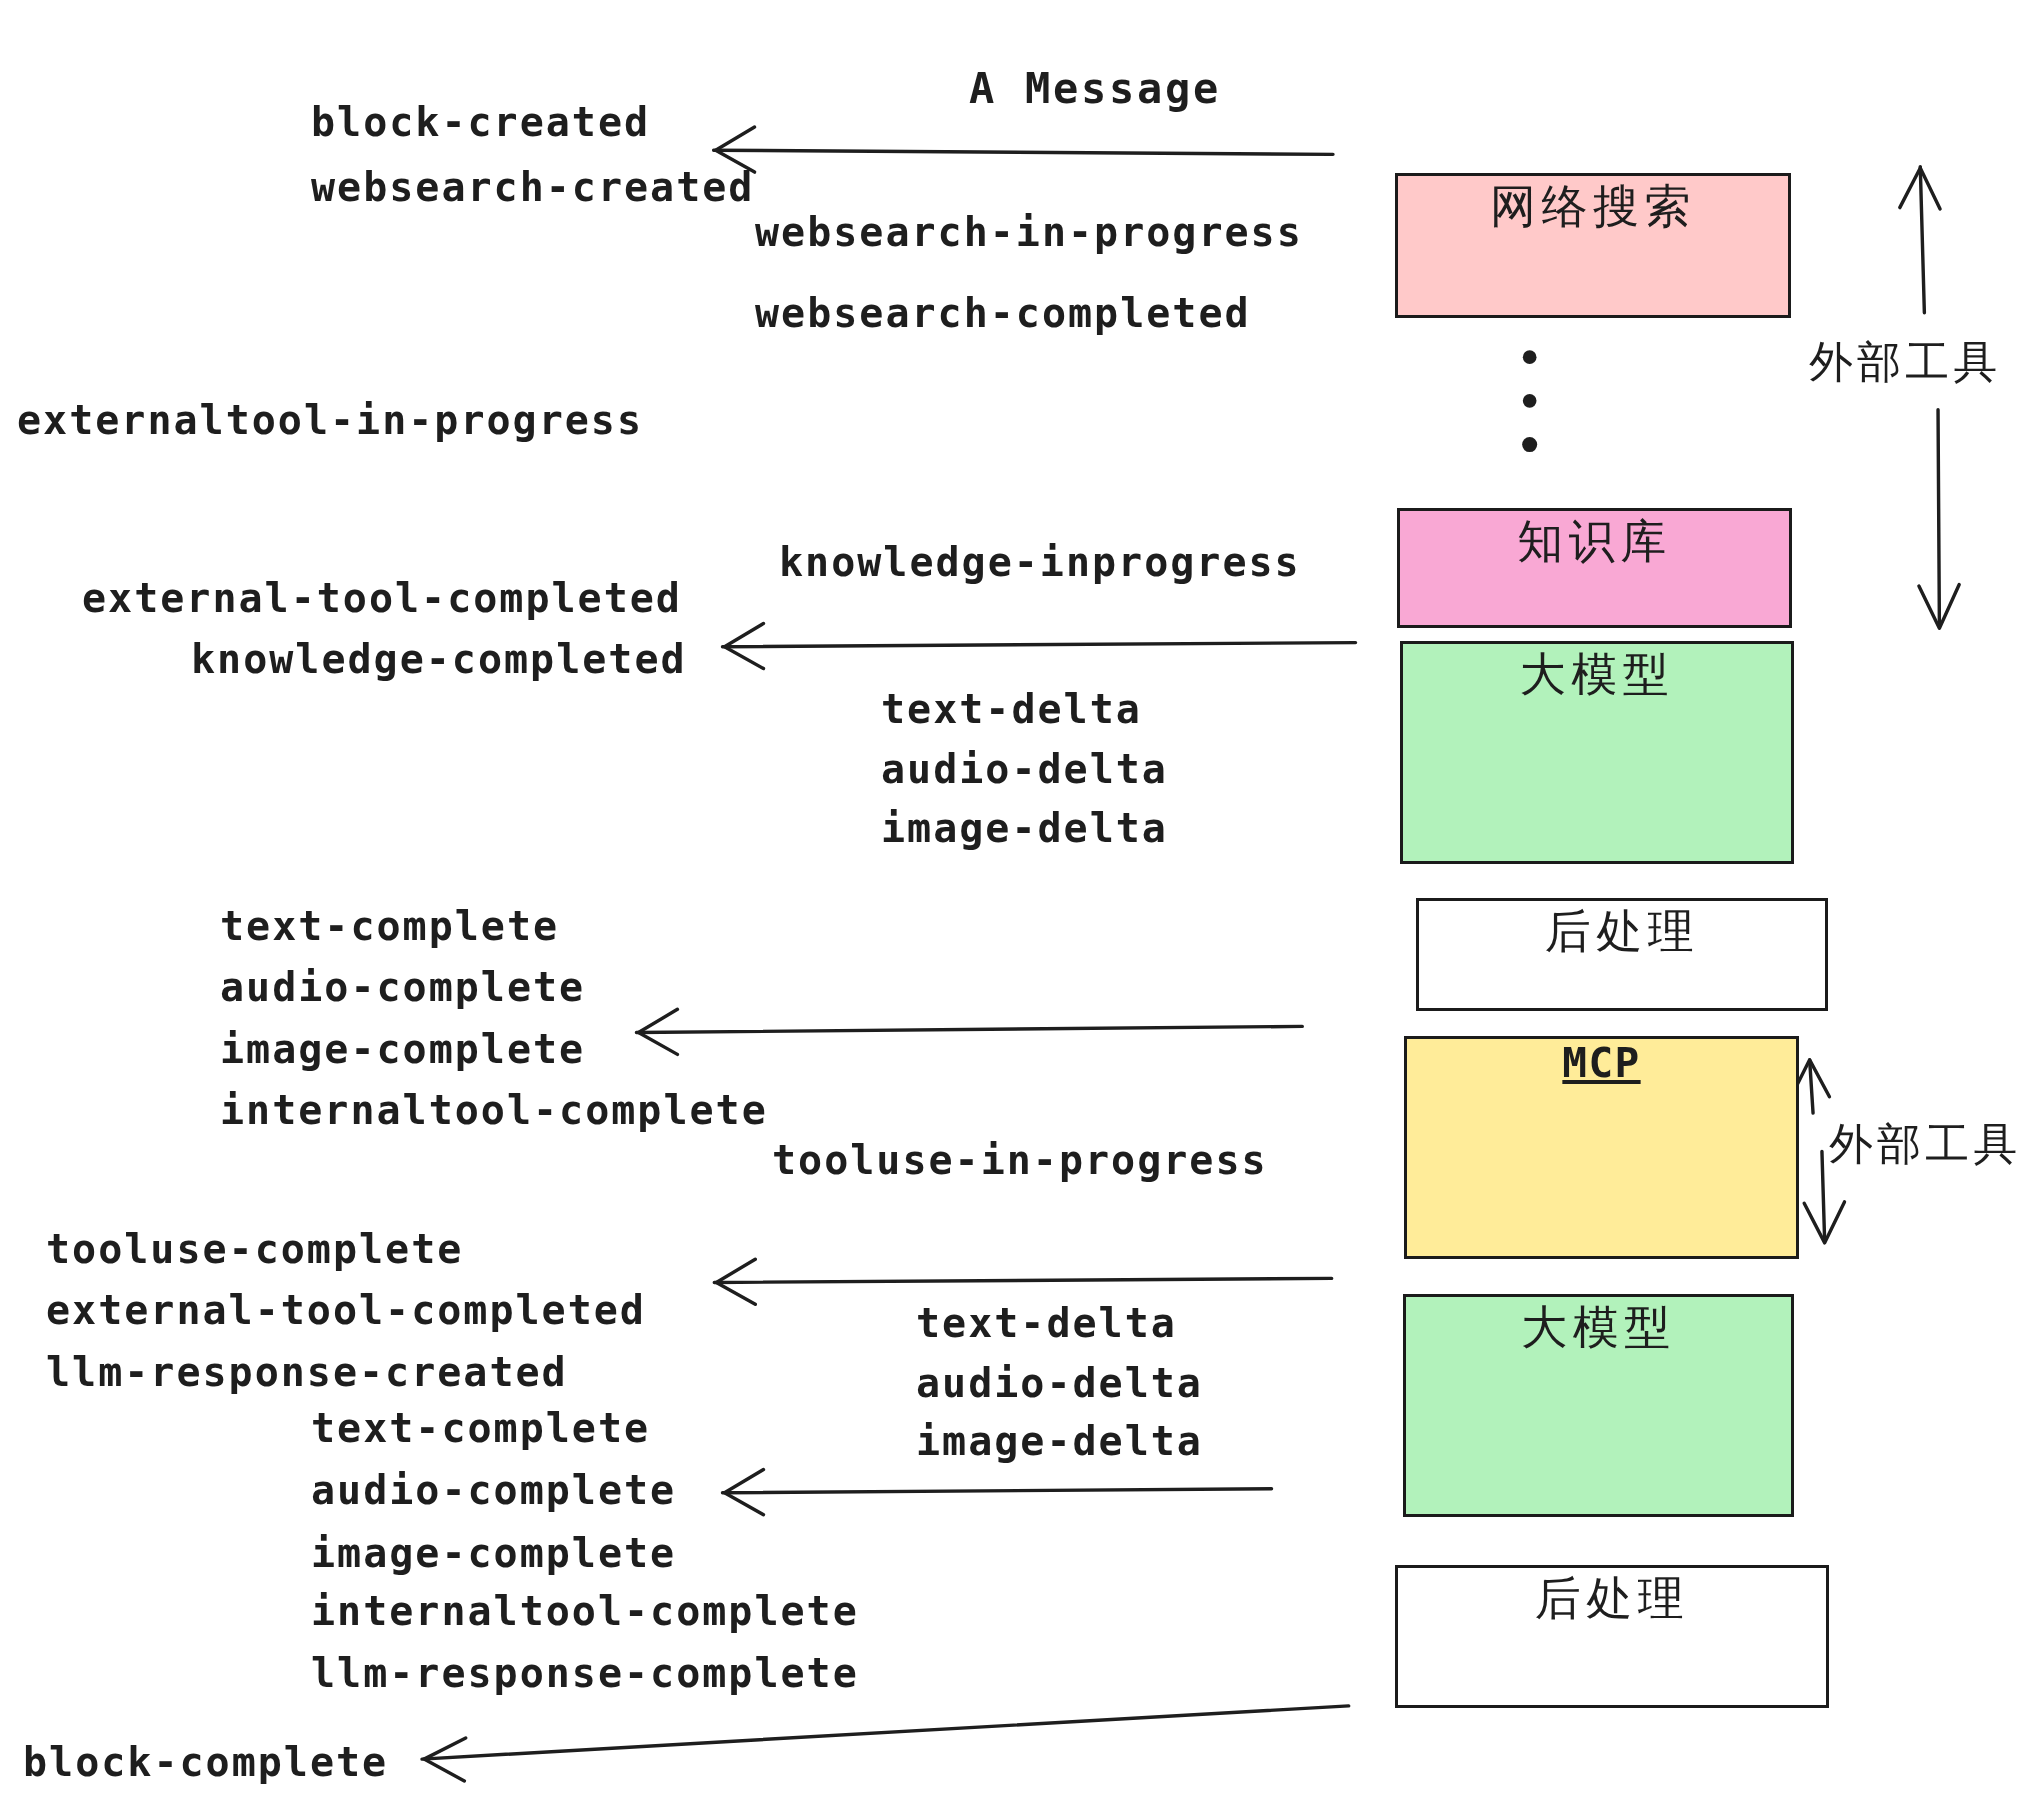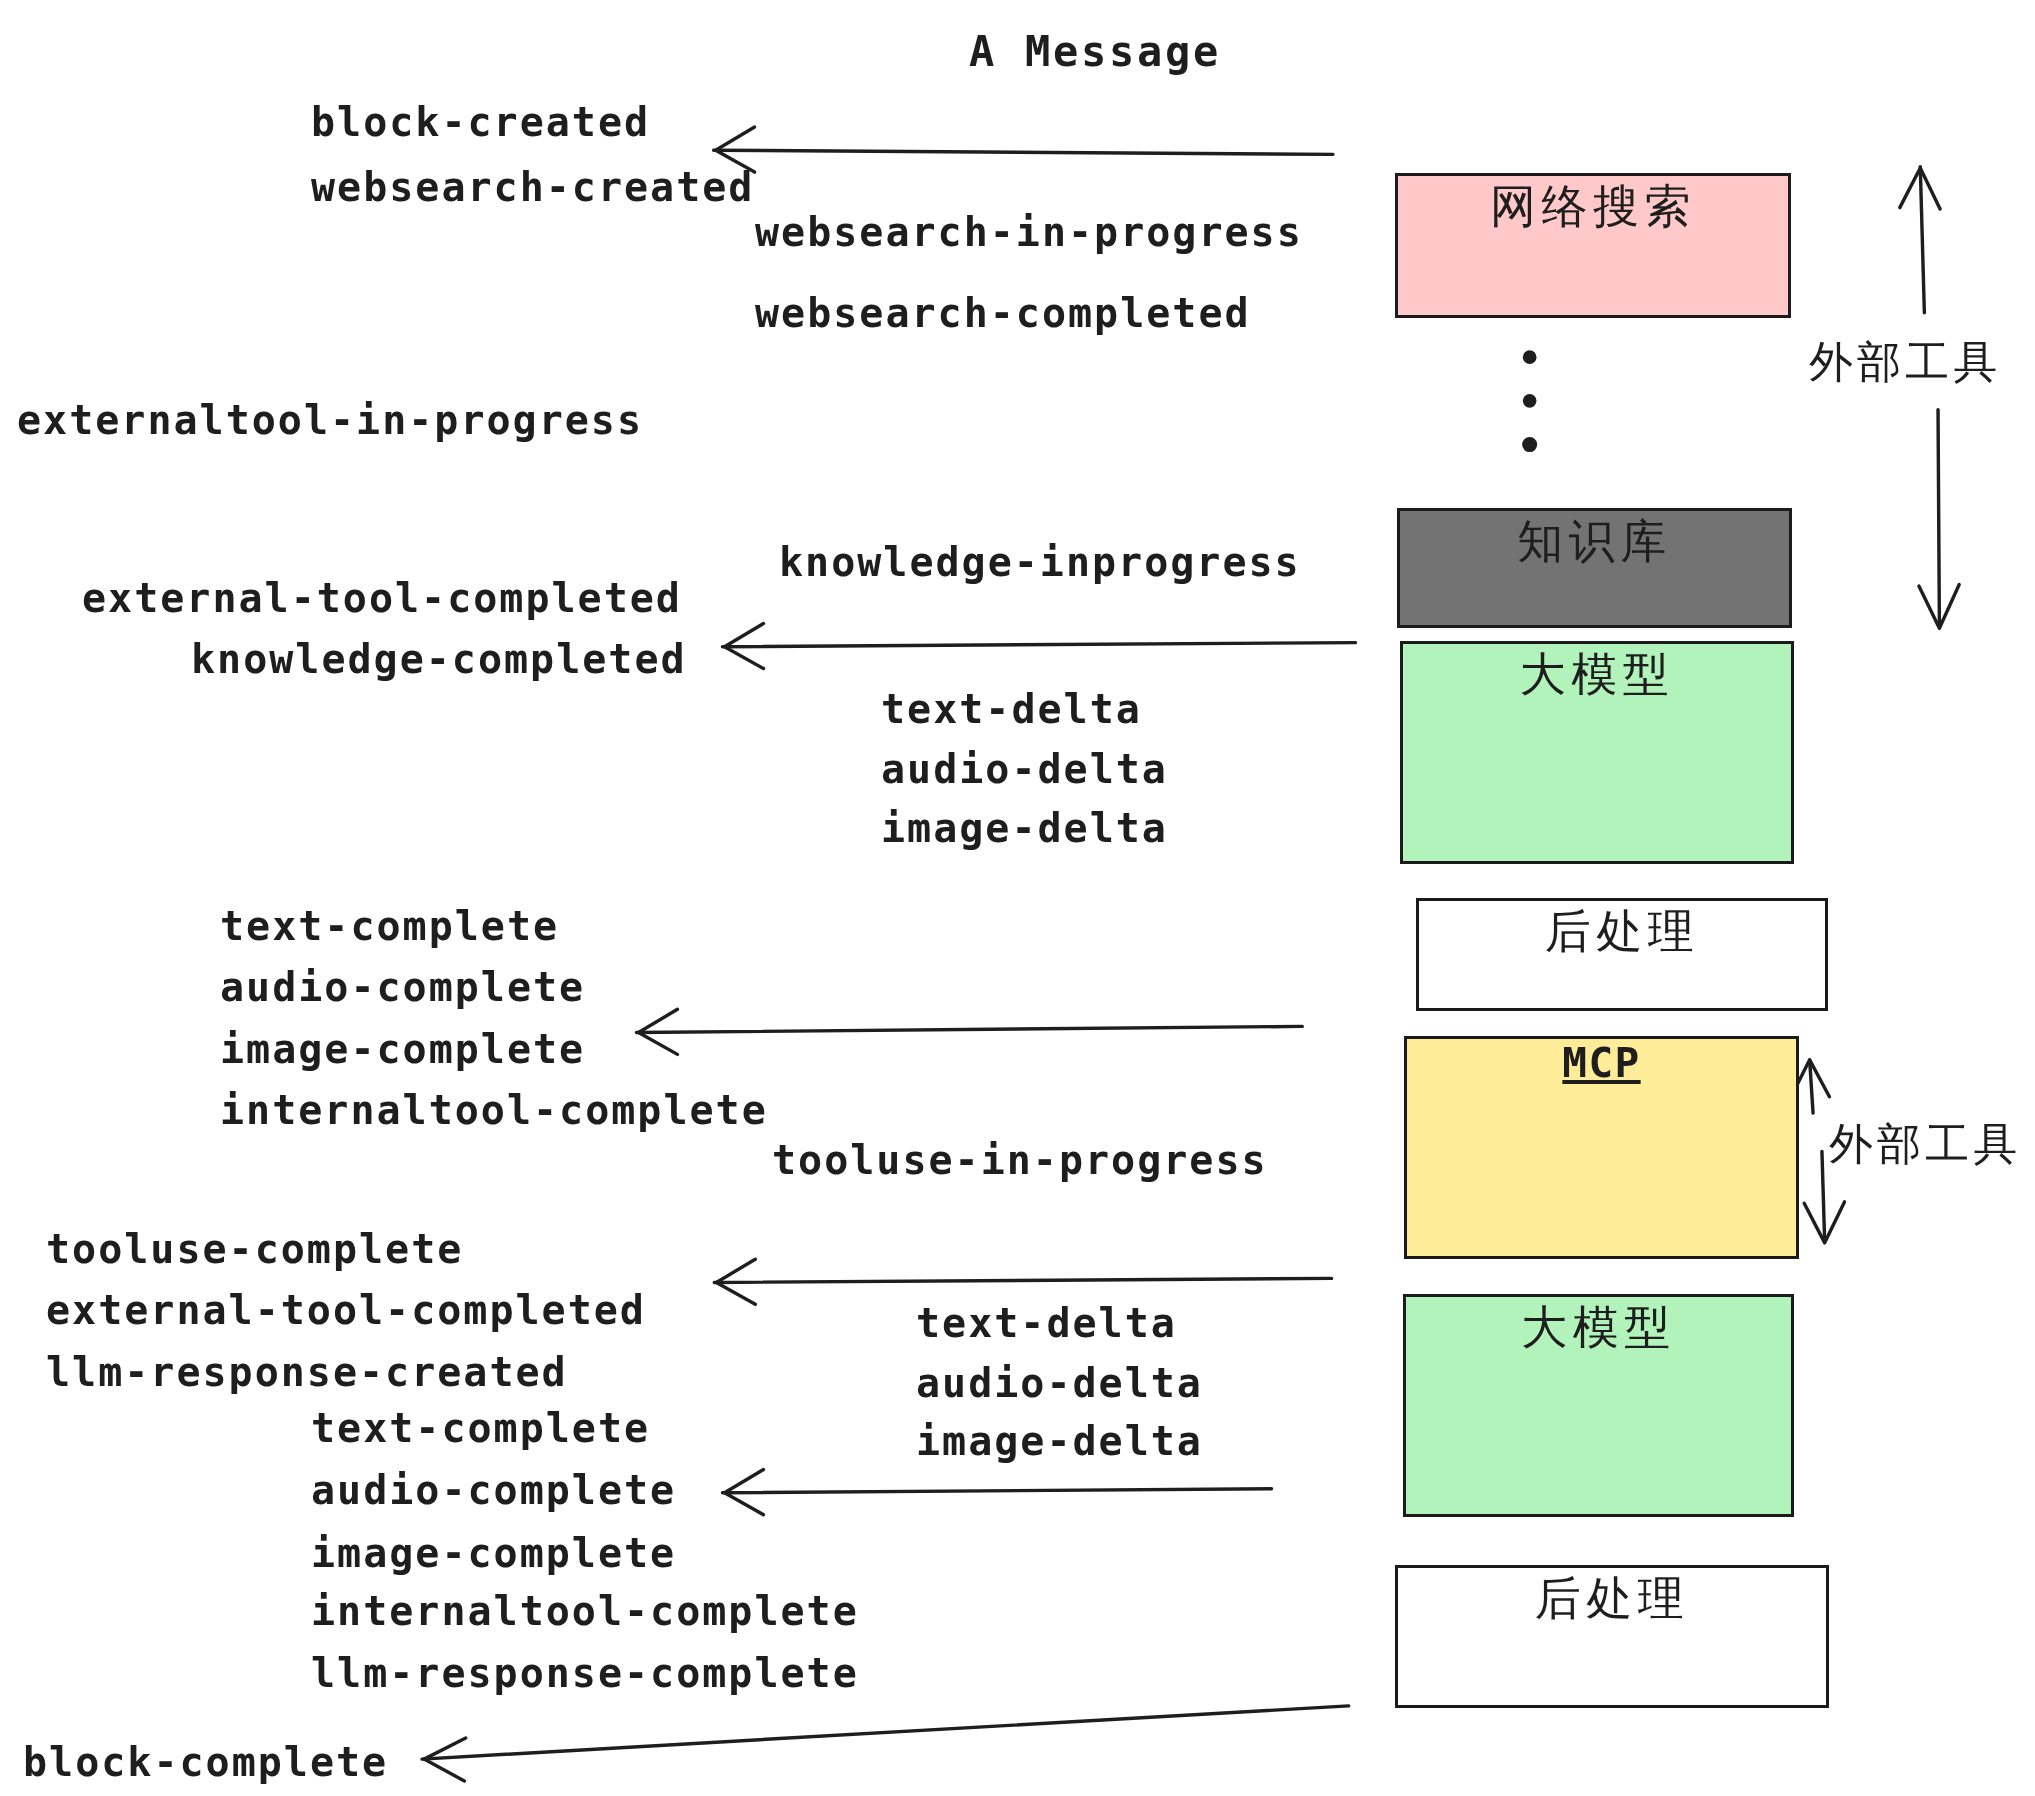--- a/index.html
+++ b/index.html
@@ -9,20 +9,21 @@
     background:#ffffff;
     font-family:"DejaVu Sans Mono", monospace;
     color:#1e1e1e;
     overflow:hidden;
   }
   .title{
     position:absolute;
     font:bold 42px "DejaVu Sans Mono", monospace;
     letter-spacing:2.7px;
     white-space:nowrap;
+    margin-top:37px;
   }
   .ev{
     position:absolute;
     font:bold 40px "DejaVu Sans Mono", monospace;
     letter-spacing:2px;
     white-space:nowrap;
     line-height:45px;
   }
   .box{
     position:absolute;
@@ -159,21 +160,21 @@
   <div class="ev" style="left:311px;top:1531px">image-complete</div>
   <div class="ev" style="left:311px;top:1589px">internaltool-complete</div>
   <div class="ev" style="left:311px;top:1651px">llm-response-complete</div>
 
   <div class="ev" style="left:23px;top:1740px">block-complete</div>
 
   <div class="box" style="left: 1349px; top: 173px; width: 396px; height: 145px; background: rgb(255, 201, 201);">
     <span class="cn">网络搜索</span>
   </div>
 
-  <div class="box" style="left: 1351px; top: 508px; width: 395px; height: 120px; background: #737373;">
+  <div class="box" style="left: 1351px; top: 508px; width: 395px; height: 120px; background: #f9a8d4;">
     <span class="cn">知识库</span>
   </div>
 
   <div class="box" style="left: 1354px; top: 641px; width: 394px; height: 223px; background: rgb(178, 242, 187);">
     <span class="cn">大模型</span>
   </div>
 
   <div class="box" style="left: 1370px; top: 898px; width: 412px; height: 113px; background: rgb(255, 255, 255);">
     <span class="cn">后处理</span>
   </div>

